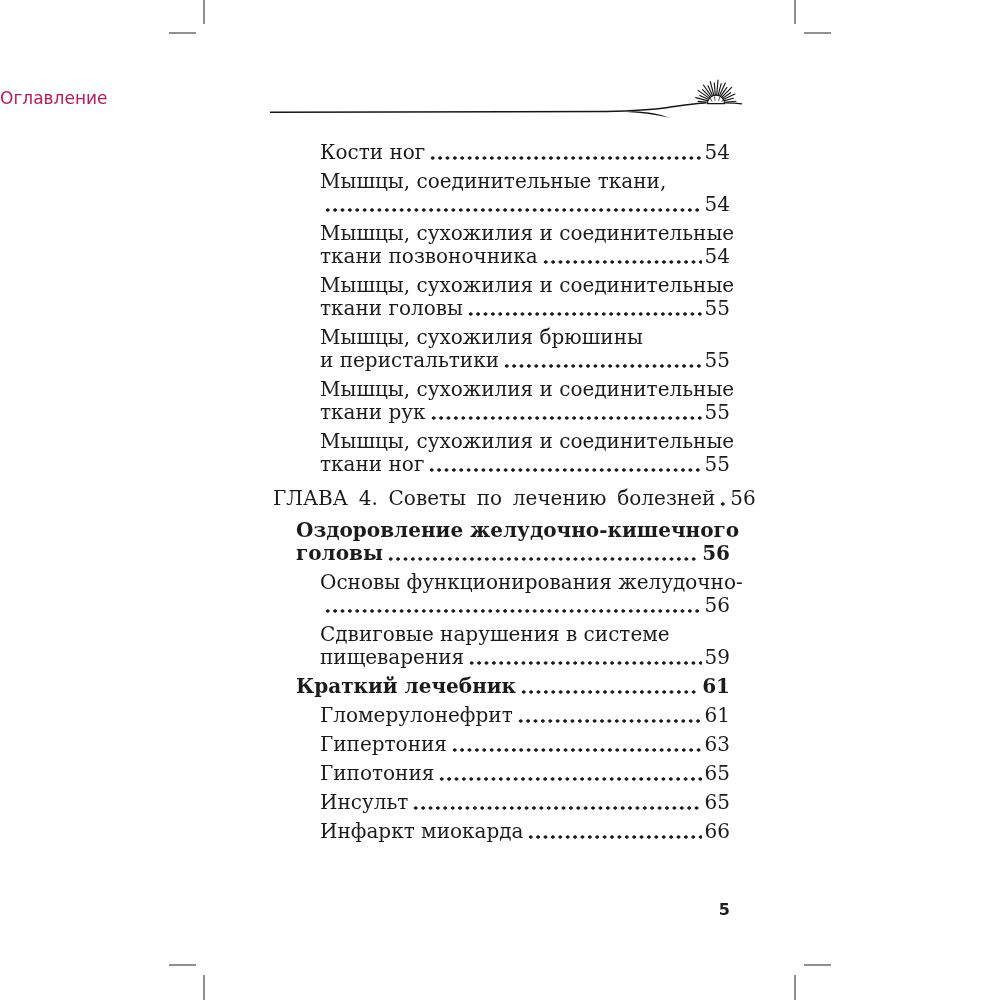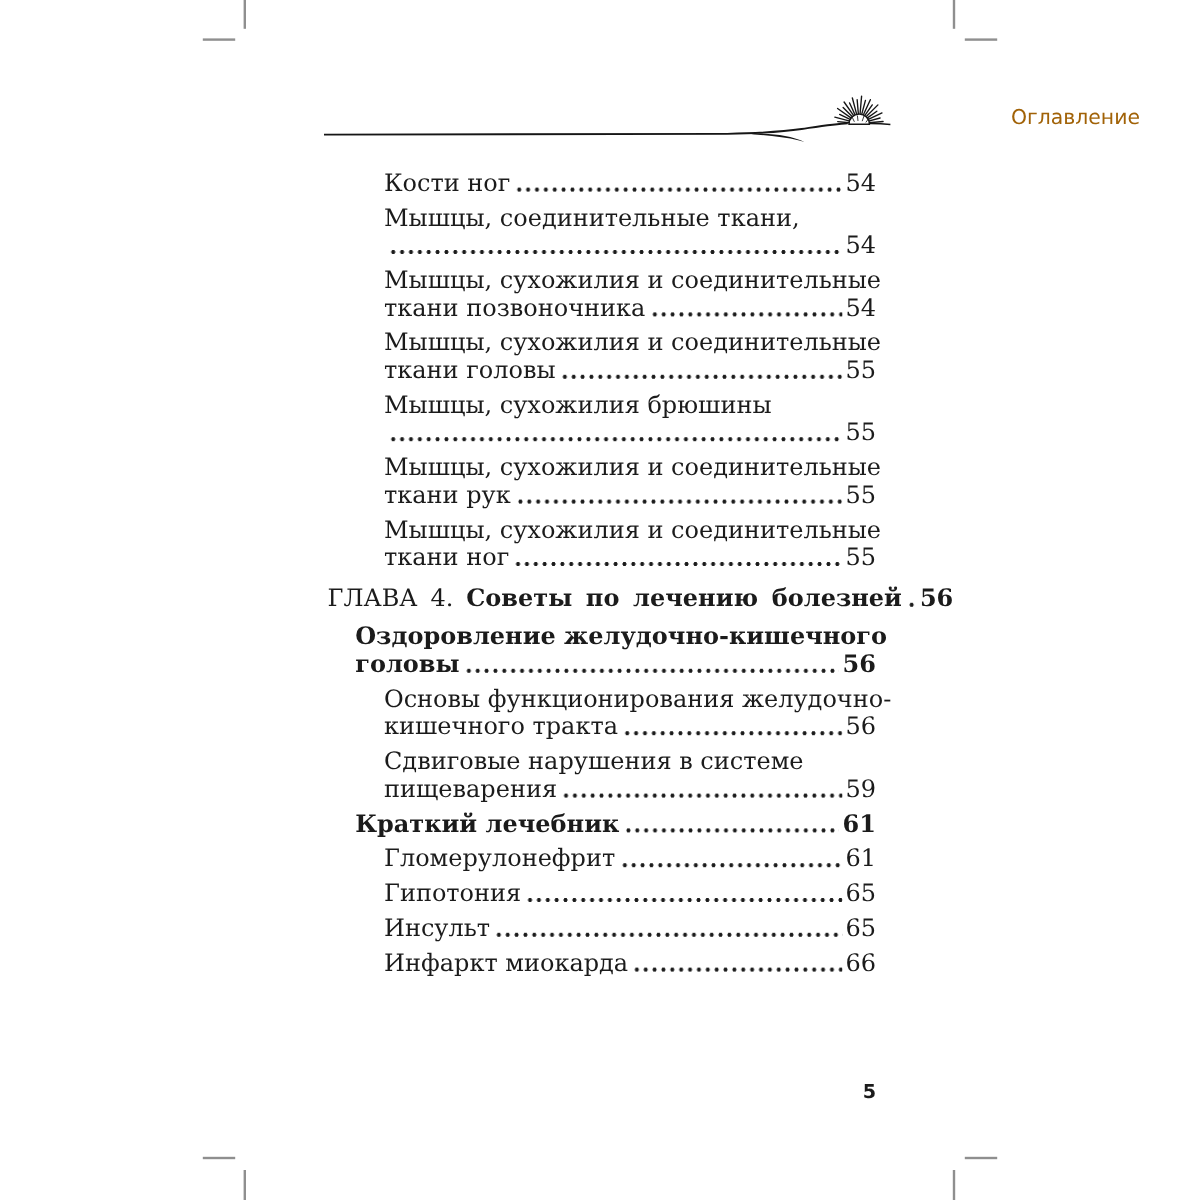--- a/index.html
+++ b/index.html
@@ -20,38 +20,38 @@
   .cm-tr-v { left: 794px; top: 0;     width: 2px;  height: 24px; }
   .cm-tr-h { left: 804px; top: 32px;  width: 27px; height: 2px;  }
   .cm-bl-h { left: 169px; top: 964px; width: 27px; height: 2px;  }
   .cm-bl-v { left: 203px; top: 975px; width: 2px;  height: 25px; }
   .cm-br-h { left: 804px; top: 964px; width: 27px; height: 2px;  }
   .cm-br-v { left: 794px; top: 975px; width: 2px;  height: 25px; }
 
   
   .header-title {
     position: absolute; top: 88px; left: 0; width: 950px;
-    text-align: right;
+    text-align: left;
     font-family: "DejaVu Sans", sans-serif;
-    font-size: 17px; color: #a16207;
+    font-size: 17px; color: #be185d;
   }
   .rule-svg { position: absolute; left: 266px; top: 70px; }
 
   
   .toc {
     position: absolute; left: 273px; top: 141px; width: 457px;
     font-size: 20px; line-height: 23px;
   }
   .entry { margin-bottom: 6px; }
   .entry.lv1 { padding-left: 23px; font-weight: bold; }
   .entry.lv2 { padding-left: 47px; }
   .entry.chapter { margin-top: 11px; margin-bottom: 9px; word-spacing: 0.22em; }
   .line { display: flex; align-items: baseline; }
   .txt { white-space: nowrap; }
-  .b { font-weight: bold; }
+  .b { font-weight: normal; }
   .dots {
     flex: 1 1 auto; min-width: 8px;
     margin-left: 4px; margin-right: 3px;
     align-self: stretch;
     background-image: radial-gradient(circle, #1b1b1b 1.45px, rgba(0,0,0,0) 1.9px);
     background-size: 7.4px 10px;
     background-repeat: repeat-x;
     background-position: left 0 bottom 1px;
   }
   .pg { white-space: nowrap; }
@@ -136,20 +136,21 @@
           <span class="txt">ткани головы</span>
           <span class="dots"></span>
           <span class="pg">55</span>
         </div>
       </div>
       <div class="entry lv2">
         <div class="line">
           <span class="txt">Мышцы, сухожилия брюшины</span>
         </div>
         <div class="line">
+          <span class="txt">и перистальтики</span>
           <span class="dots"></span>
           <span class="pg">55</span>
         </div>
       </div>
       <div class="entry lv2">
         <div class="line">
           <span class="txt">Мышцы, сухожилия и соединительные</span>
         </div>
         <div class="line">
           <span class="txt">ткани рук</span>
@@ -182,21 +183,20 @@
           <span class="txt">головы</span>
           <span class="dots"></span>
           <span class="pg">56</span>
         </div>
       </div>
       <div class="entry lv2">
         <div class="line">
           <span class="txt">Основы функционирования желудочно-</span>
         </div>
         <div class="line">
-          <span class="txt">кишечного тракта</span>
           <span class="dots"></span>
           <span class="pg">56</span>
         </div>
       </div>
       <div class="entry lv2">
         <div class="line">
           <span class="txt">Сдвиговые нарушения в системе</span>
         </div>
         <div class="line">
           <span class="txt">пищеварения</span>
@@ -213,20 +213,27 @@
       </div>
       <div class="entry lv2">
         <div class="line">
           <span class="txt">Гломерулонефрит</span>
           <span class="dots"></span>
           <span class="pg">61</span>
         </div>
       </div>
       <div class="entry lv2">
         <div class="line">
+          <span class="txt">Гипертония</span>
+          <span class="dots"></span>
+          <span class="pg">63</span>
+        </div>
+      </div>
+      <div class="entry lv2">
+        <div class="line">
           <span class="txt">Гипотония</span>
           <span class="dots"></span>
           <span class="pg">65</span>
         </div>
       </div>
       <div class="entry lv2">
         <div class="line">
           <span class="txt">Инсульт</span>
           <span class="dots"></span>
           <span class="pg">65</span>

